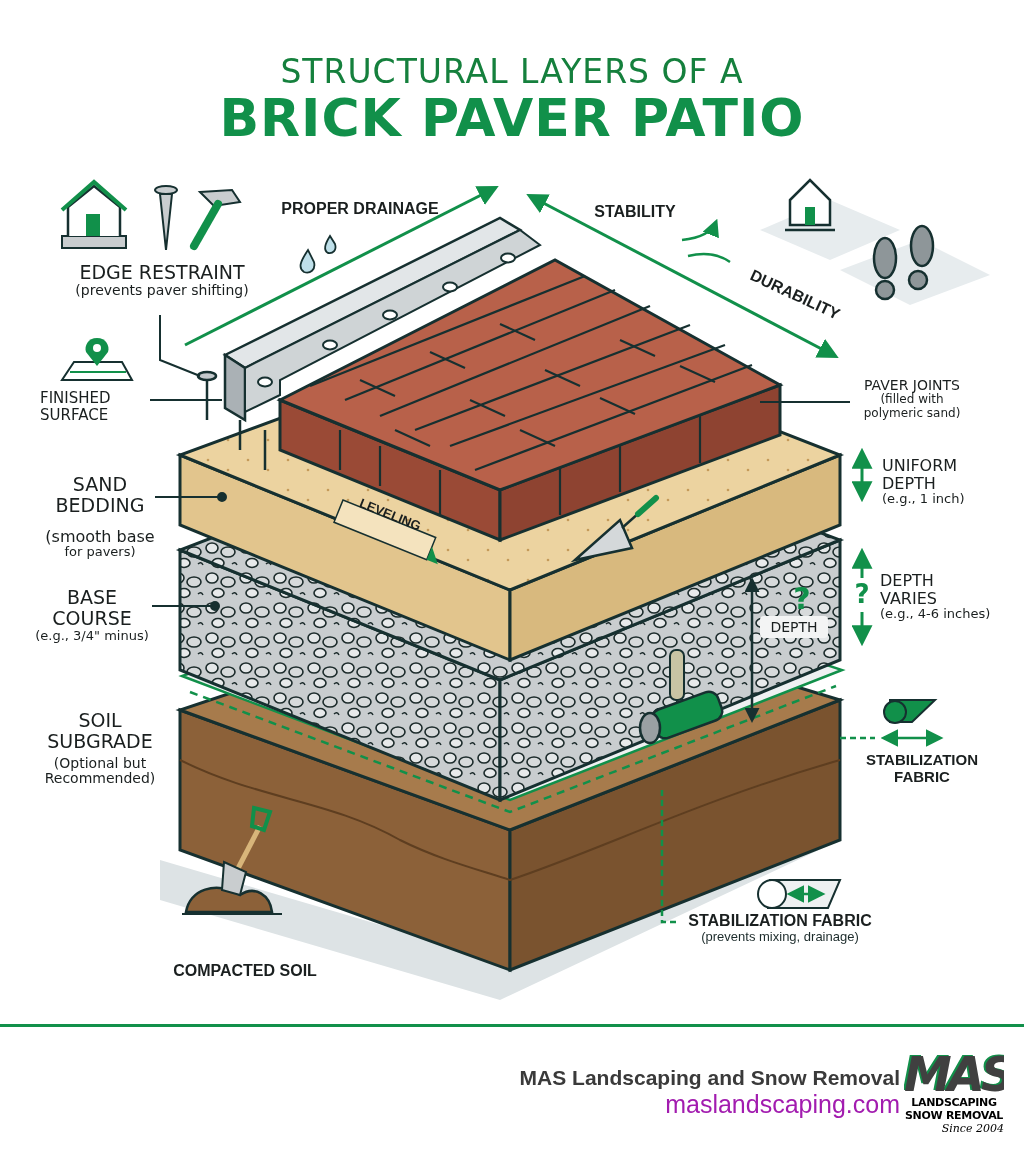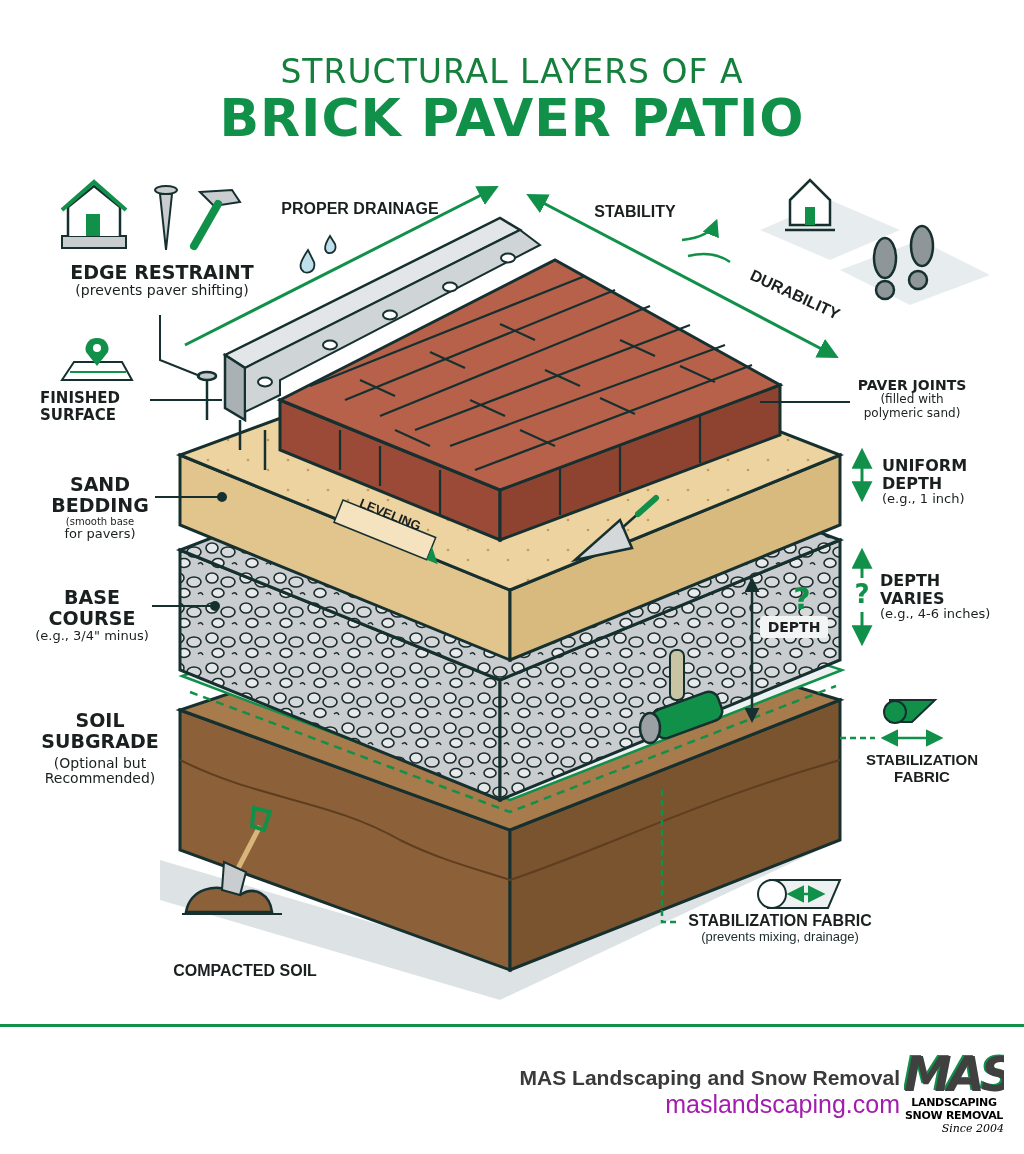--- a/index.html
+++ b/index.html
@@ -7,21 +7,21 @@
   body { position: relative; font-family: "Liberation Sans", "DejaVu Sans", sans-serif; color: #1c2b2b; }
 
   .title-line1 { position: absolute; top: 52px; left: 0; width: 1024px; text-align: center;
     font-family: "DejaVu Sans", sans-serif; font-size: 33px; font-weight: 500; letter-spacing: 1px; color: #15803d; }
   .title-line2 { position: absolute; top: 88px; left: 0; width: 1024px; text-align: center;
     font-family: "DejaVu Sans", sans-serif; font-weight: bold; font-size: 52px; letter-spacing: 1px; color: #11904a; }
 
   svg.scene { position: absolute; left: 0; top: 0; }
 
   .lbl { position: absolute; text-align: center; line-height: 1.1; }
-  .lbl .h { font-family: "DejaVu Sans", sans-serif; font-weight: bold; color: #1a1f1f; }
+  .lbl .h { font-family: "DejaVu Sans", sans-serif; font-weight: normal; color: #1a1f1f; }
   .lbl .s { font-family: "DejaVu Sans", sans-serif; color: #1a1f1f; }
   .cond { font-family: "Liberation Sans", sans-serif; font-weight: bold; color: #1a1f1f; }
 
   .footer-rule { position: absolute; left: 0; top: 1024px; width: 1024px; height: 3px; background: #11904a; }
   .company { position: absolute; right: 124px; top: 1066px; font-family: "Liberation Sans", sans-serif;
     font-weight: bold; font-size: 21px; color: #3a3a3a; text-align: right; }
   .domain { position: absolute; right: 124px; top: 1090px; font-family: "Liberation Sans", sans-serif;
     font-size: 25px; color: #a21caf; text-align: right; }
   .logo { position: absolute; left: 904px; top: 1052px; width: 100px; height: 90px; overflow: hidden; text-align: center; }
   .logo .big { font-family: "DejaVu Sans", sans-serif; font-weight: bold; font-size: 48px; line-height: 44px;
@@ -243,21 +243,21 @@
 </div>
 
 <div class="lbl" style="left:40px; top:390px; width:120px; text-align:left;">
   <div class="h" style="font-size:15px;">FINISHED</div>
   <div class="h" style="font-size:15px;">SURFACE</div>
 </div>
 
 <div class="lbl" style="left:30px; top:474px; width:140px;">
   <div class="h" style="font-size:19px;">SAND</div>
   <div class="h" style="font-size:19px;">BEDDING</div>
-  <div class="s" style="font-size:10px;">(smooth base</div>
+  <div class="s" style="font-size:16px;margin-top:12px;">(smooth base</div>
   <div class="s" style="font-size:13px;">for pavers)</div>
 </div>
 
 <div class="lbl" style="left:22px; top:587px; width:140px;">
   <div class="h" style="font-size:19px;">BASE</div>
   <div class="h" style="font-size:19px;">COURSE</div>
   <div class="s" style="font-size:13px;">(e.g., 3/4" minus)</div>
 </div>
 
 <div class="lbl" style="left:30px; top:710px; width:140px;">

